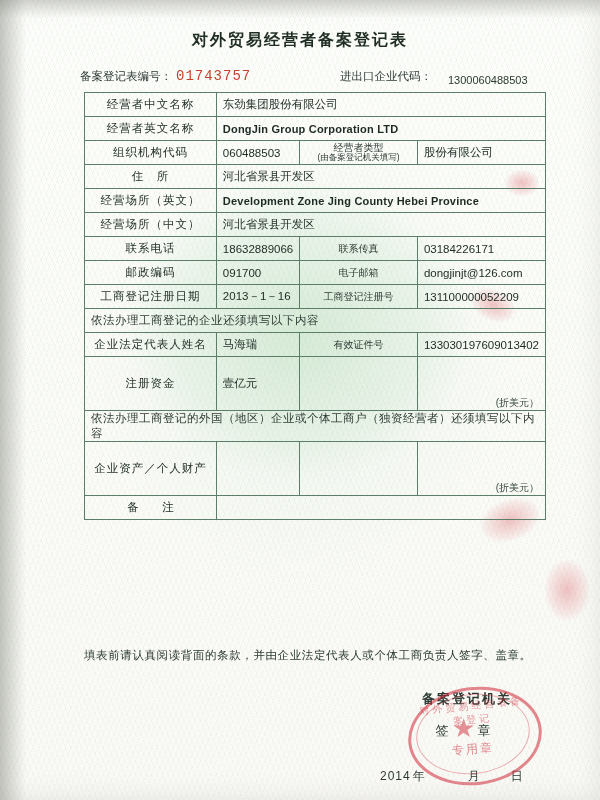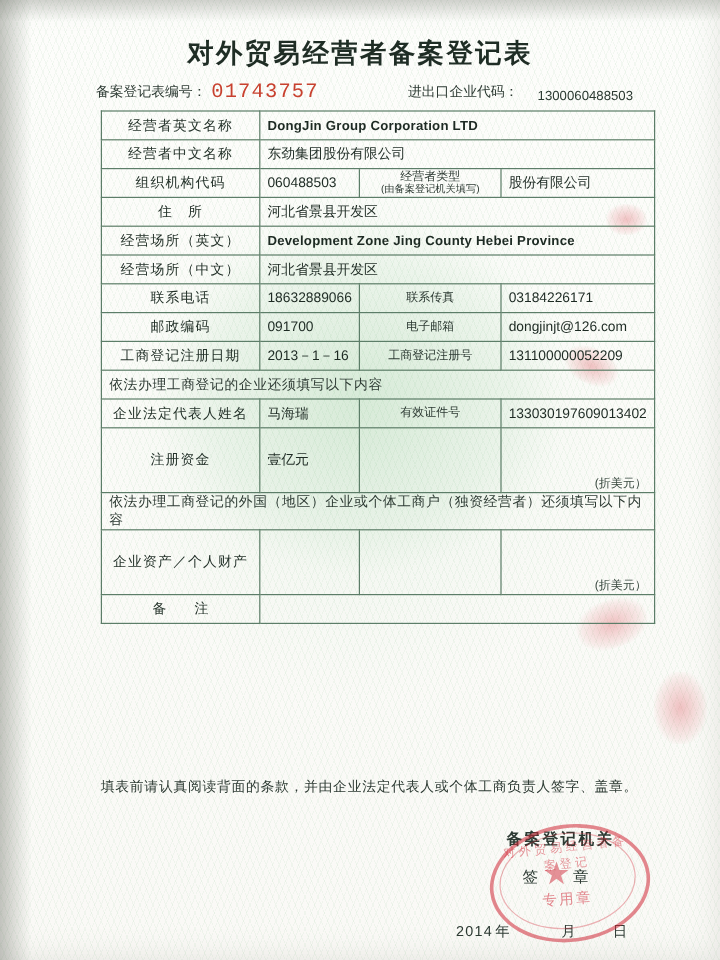--- a/index.html
+++ b/index.html
@@ -115,41 +115,41 @@
     position: absolute;
     inset: 0;
     color: #2d3a33;
   }
 
   .doc-title {
     position: absolute;
     top: 30px;
     left: 0; right: 0;
     text-align: center;
-    font-size: 22px;
+    font-size: 16px;
     font-weight: bold;
     letter-spacing: 2px;
     color: #1f2d25;
   }
 
   .topline {
     position: absolute;
     top: 68px;
     left: 80px;
     right: 42px;
     height: 18px;
     font-size: 11.5px;
   }
   .topline .lbl { position: absolute; }
   .reg-no-label { left: 0; top: 1px; }
   .reg-no-value {
     left: 96px; top: 0px;
     color: #c8412f;
     font-family: "Liberation Mono", monospace;
-    font-size: 17px;
+    font-size: 14px;
     letter-spacing: 1px;
   }
   .imp-label { left: 260px; top: 1px; }
   .imp-value {
     left: 368px; top: 6px;
     font-size: 11px;
     color: #2b3a31;
   }
 
   table.main {
@@ -259,26 +259,26 @@
   <div class="topline">
     <span class="lbl reg-no-label">备案登记表编号：</span>
     <span class="lbl reg-no-value">01743757</span>
     <span class="lbl imp-label">进出口企业代码：</span>
     <span class="lbl imp-value">1300060488503</span>
   </div>
 
   <table class="main">
     <tbody>
         <tr>
+      <td class="lbl-cell">经营者中文名称</td>
+      <td class="val-cell" colspan="3">东劲集团股份有限公司</td>
+    </tr>
+    <tr>
       <td class="lbl-cell">经营者英文名称</td>
       <td class="val-cell val-en" colspan="3">DongJin Group Corporation LTD</td>
-    </tr>
-    <tr>
-      <td class="lbl-cell">经营者中文名称</td>
-      <td class="val-cell" colspan="3">东劲集团股份有限公司</td>
     </tr>
     <tr>
       <td class="lbl-cell">组织机构代码</td>
       <td class="val-cell">060488503</td>
       <td class="lbl-sub">
         <span class="s1">经营者类型</span>
         <span class="s2">(由备案登记机关填写)</span>
       </td>
       <td class="val-cell">股份有限公司</td>
     </tr>

